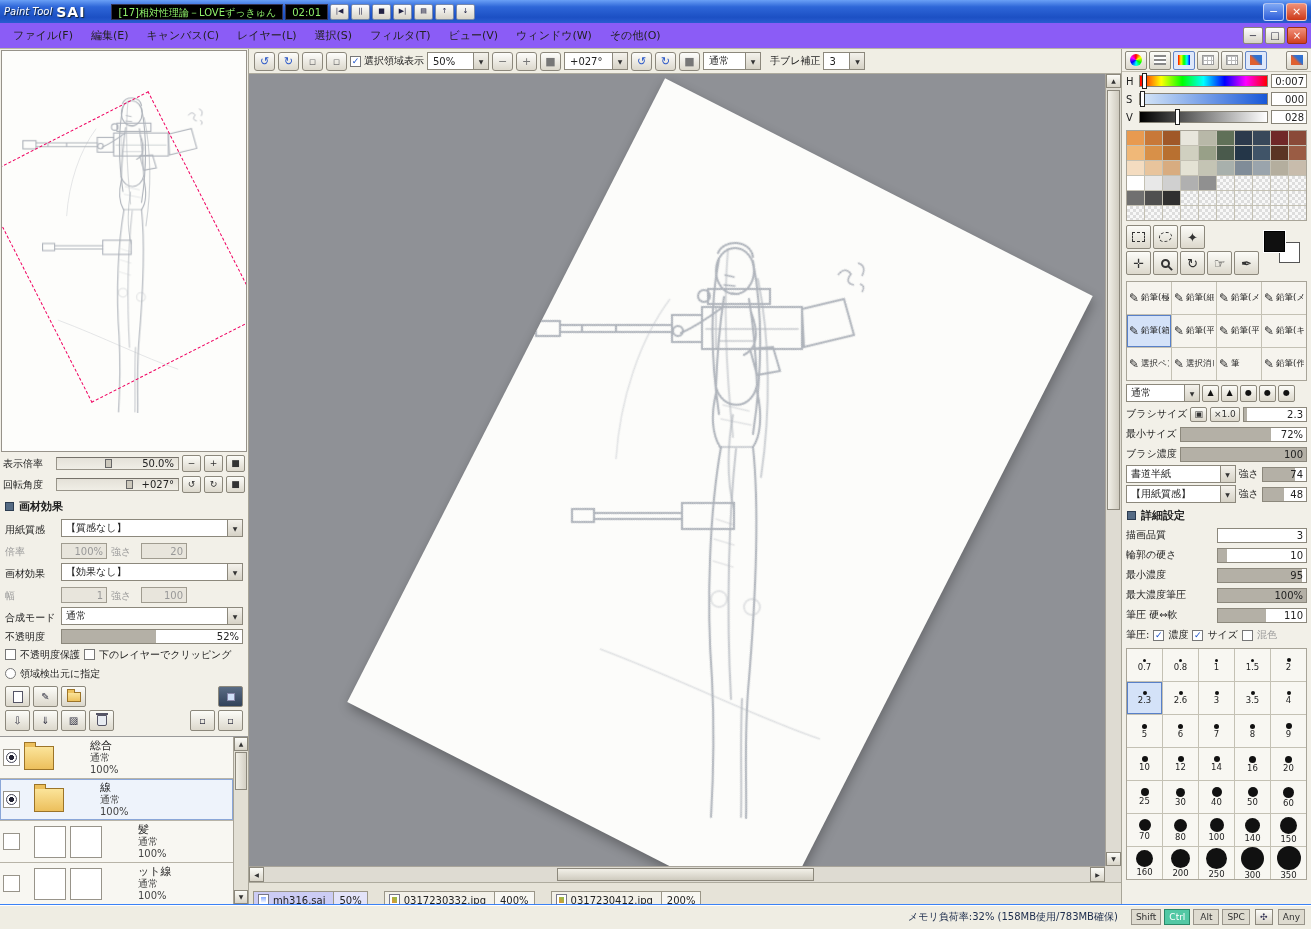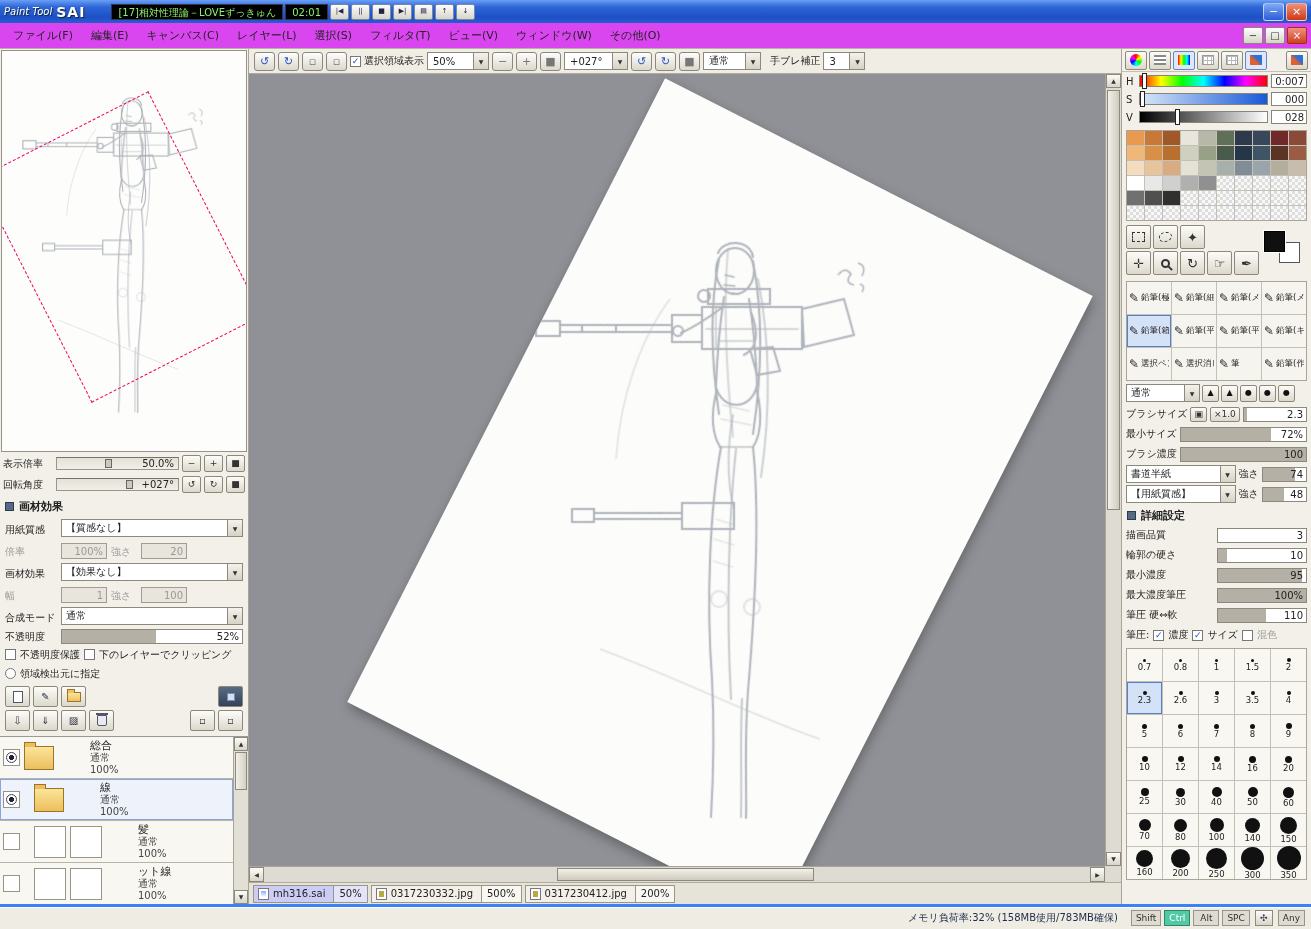--- a/index.html
+++ b/index.html
@@ -17,21 +17,21 @@
   .player{display:flex;align-items:center;gap:2px;margin-left:16px;}
   .lcd{background:#000;color:#8ff06a;font-size:10px;height:16px;line-height:15px;padding:0 6px;border:1px solid #335;white-space:nowrap;}
   .pbtn{width:19px;height:16px;font-size:7px;line-height:1;padding:0;color:#224;
     background:linear-gradient(#fdfdfd,#d8d4c8);border:1px solid #7788aa;border-radius:2px;}
   .win-buttons{margin-left:auto;display:flex;gap:2px;}
   .wbtn{width:21px;height:18px;border-radius:3px;border:1px solid rgba(255,255,255,.6);color:#fff;
     font-size:11px;line-height:1;padding:0;background:linear-gradient(#7fa8f4,#2c5cd8);}
   .wbtn.close{background:linear-gradient(#f09078,#cc3818);}
 
   
-  .menubar{height:26px;background:#d946ef;border-bottom:1px solid #b8b4a4;display:flex;align-items:center;padding:0 4px;}
+  .menubar{height:26px;background:#8b5cf6;border-bottom:1px solid #b8b4a4;display:flex;align-items:center;padding:0 4px;}
   .menu-items{display:flex;align-items:center;height:100%;}
   .menu-item{padding:0 9px;line-height:24px;white-space:nowrap;}
   .mdi-buttons{margin-left:auto;display:flex;gap:2px;}
   .mbtn{width:20px;height:17px;background:linear-gradient(#fefefe,#d6d2c6);border:1px solid #8a8878;
     font-size:10px;line-height:1;padding:0;border-radius:2px;color:#334;}
   .mbtn.close{background:linear-gradient(#f2917c,#d04020);color:#fff;border-color:#a03010;}
 
   
   .main{position:absolute;top:49px;bottom:25px;left:0;right:0;display:flex;}
 
@@ -115,21 +115,21 @@
   .vscroll .scrbtn{position:absolute;left:0;width:15px;}
   .v-up{top:0;}
   .v-down{bottom:0;}
   .v-thumb{position:absolute;left:1px;right:1px;top:16px;height:420px;background:linear-gradient(90deg,#f2f0e8,#cfcbbf);border:1px solid #8c887c;}
   .hscroll{position:absolute;left:0;right:16px;bottom:0;height:16px;background:#dedbd2;border-top:1px solid #a8a49a;}
   .hscroll .scrbtn{position:absolute;top:0;height:15px;width:15px;}
   .h-left{left:0;}
   .h-right{right:0;}
   .h-thumb{position:absolute;top:1px;bottom:1px;left:36%;width:30%;background:linear-gradient(#f2f0e8,#cfcbbf);border:1px solid #8c887c;}
   .scorner{position:absolute;right:0;bottom:0;width:16px;height:16px;background:#dedbd2;}
-  .doc-tabs{flex:none;height:22px;background:#e6e3d8;border-top:1px solid #aeab9e;display:flex;align-items:center;gap:3px;padding:8px 4px;}
+  .doc-tabs{flex:none;height:22px;background:#e6e3d8;border-top:1px solid #aeab9e;display:flex;align-items:flex-start;gap:16px;padding:8px 4px;}
   .doc-tab{display:flex;align-items:center;gap:4px;height:18px;padding:0 0 0 4px;background:#f2f0e8;border:1px solid #9a9688;font-size:10px;}
   .doc-tab.active{background:#ccccf4;}
   .doc-name{white-space:nowrap;padding-right:4px;}
   .doc-zoom{border-left:1px solid #9a9688;padding:0 5px;height:100%;display:flex;align-items:center;background:rgba(255,255,255,.45);}
   .doc-icon{width:11px;height:12px;background:#fff;border:1px solid #778;position:relative;flex:none;}
   .doc-icon.sai::after{content:"";position:absolute;inset:2px;background:linear-gradient(#8af,#fff);}
   .doc-icon.jpg::after{content:"";position:absolute;inset:2px;background:linear-gradient(45deg,#e89030,#88c44c);}
 
   
   .right-panel{width:190px;background:#f2f0e8;border-left:1px solid #a8a598;display:flex;flex-direction:column;overflow:hidden;}
@@ -185,21 +185,21 @@
   .pressure-cbs{flex:none;display:flex;align-items:center;gap:4px;padding:2px 4px;height:20px;font-size:10px;}
   .brush-size-grid{flex:none;display:grid;grid-template-columns:repeat(5,1fr);grid-auto-rows:32px;gap:1px;
     margin:3px 4px 4px;background:#c4c1b4;border:1px solid #a8a498;}
   .bs-cell{background:#f8f7f2;display:flex;flex-direction:column;align-items:center;justify-content:center;gap:1px;}
   .bs-cell.selected{background:#d4e2f8;box-shadow:inset 0 0 0 1px #5880c8;}
   .bs-dot{background:#111;border-radius:50%;flex:none;}
   .bs-num{font-size:8.5px;line-height:1;}
 
   
   .statusbar{position:absolute;left:0;right:0;bottom:0;height:25px;background:#efede3;
-    border-top:3px solid #3b82f6;box-shadow:inset 0 1px 0 #fff;display:flex;align-items:center;
+    border-top:1px solid #3b82f6;box-shadow:inset 0 1px 0 #fff;display:flex;align-items:center;
     justify-content:flex-end;gap:5px;padding:0 6px;}
   .mem-text{font-size:10px;color:#1c2c4c;margin-right:8px;white-space:nowrap;}
   .key-badge{min-width:26px;height:16px;background:#dedbd0;border:1px solid #98948a;font-size:9px;
     display:flex;align-items:center;justify-content:center;padding:0 4px;color:#333;}
   .key-badge.active{background:#52c8a4;border-color:#2a8868;color:#fff;}
   .gear-btn{width:18px;height:16px;font-size:9px;line-height:1;padding:0;background:linear-gradient(#fcfcf8,#d8d4c8);
     border:1px solid #8c887c;color:#335;}
 </style>
 </head>
 <body>
@@ -530,21 +530,21 @@
 
       <div class="doc-tabs" id="doc-tabs">
           <div class="doc-tab active">
             <span class="doc-icon sai"></span>
             <span class="doc-name">mh316.sai</span>
             <span class="doc-zoom">50%</span>
           </div>
           <div class="doc-tab">
             <span class="doc-icon jpg"></span>
             <span class="doc-name">0317230332.jpg</span>
-            <span class="doc-zoom">500%</span>
+            <span class="doc-zoom">400%</span>
           </div>
           <div class="doc-tab">
             <span class="doc-icon jpg"></span>
             <span class="doc-name">0317230412.jpg</span>
             <span class="doc-zoom">200%</span>
           </div>
         </div>
     </div>
 
     <div class="right-panel">

